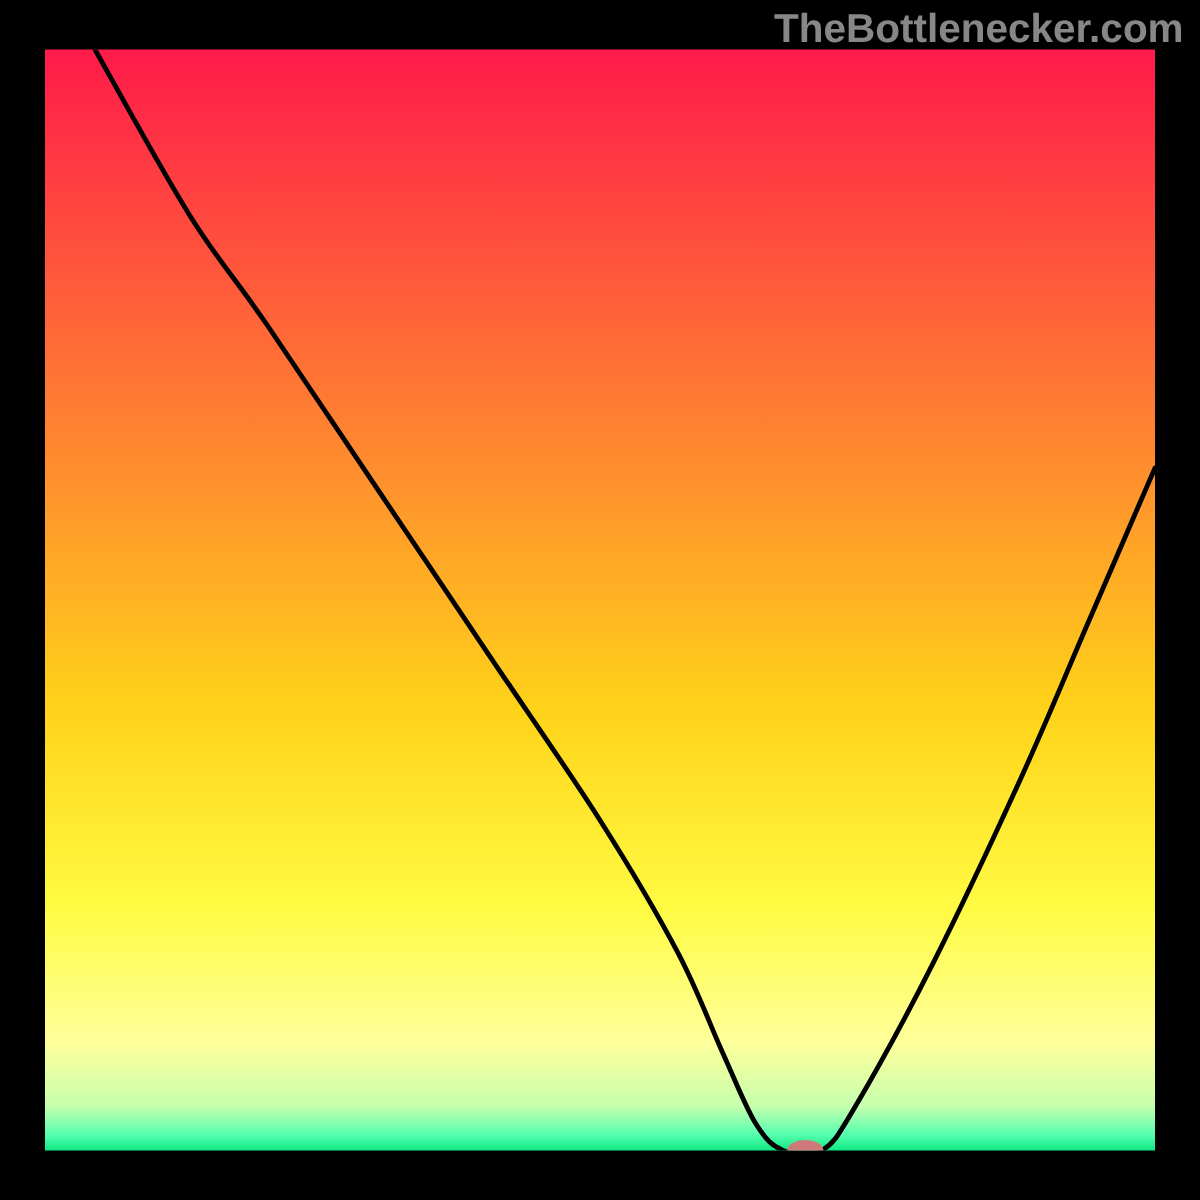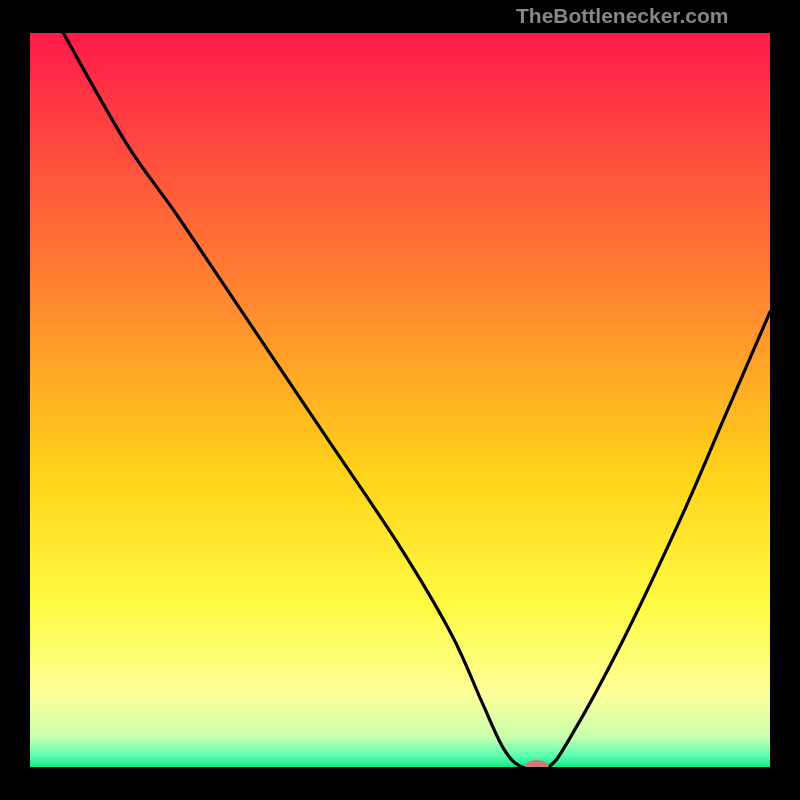--- a/index.html
+++ b/index.html
@@ -56,14 +56,14 @@
     </defs>
 
     <rect id="plot-rect" x="30" y="33" width="740" height="734" fill="url(#bg-grad)"></rect>
 
     <g clip-path="url(#plot-clip)">
       <path id="curve" fill="none" stroke="#000" stroke-width="3.2" stroke-linecap="round" stroke-linejoin="round" d="M 63.3 33 C 73.78333333333333 51.35000000000001 107.08333333333334 112.5166666666667 126.2 143.10000000000002 C 145.31666666666666 173.68333333333337 157.03333333333333 185.91666666666666 178 216.5 C 198.96666666666667 247.08333333333334 227.33333333333334 289.90000000000003 252 326.6 C 276.6666666666667 363.3 301.3333333333333 400.00000000000006 326 436.70000000000005 C 350.6666666666667 473.40000000000003 379.03333333333336 513.77 400 546.8 C 420.96666666666664 579.8299999999999 438.2333333333333 609.1899999999999 451.79999999999995 634.88 C 465.3666666666666 660.57 472.76666666666665 681.9783333333334 481.4 700.94 C 490.0333333333333 719.9016666666668 496.81666666666666 737.64 503.6 748.65 C 510.3833333333334 759.66 514.7 763.9416666666666 522.1 767 C 529.5 770.0583333333334 539.9833333333333 771.8933333333333 548 767 C 556.0166666666667 762.1066666666667 557.8666666666666 758.4366666666666 570.1999999999999 737.64 C 582.5333333333333 716.8433333333334 603.5 678.9200000000001 622 642.22 C 640.5 605.52 663.9333333333334 555.3633333333332 681.2 517.4399999999999 C 698.4666666666667 479.5166666666666 710.8 448.93333333333334 725.5999999999999 414.68 C 740.3999999999999 380.4266666666667 762.6 329.0466666666667 770 311.92"></path>
       <ellipse id="marker" cx="536.9000000000001" cy="767" rx="12" ry="7" fill="#cf7a7a"></ellipse>
     </g>
   </svg>
 
-  <div id="wm" class="watermark" style="left: 516px; top: 4px; font-size: 21px;">TheBottlenecker.com</div>
+  <div id="wm" class="watermark" style="left: 516px; top: 4px; font-size: 27px;">TheBottlenecker.com</div>
 </div>
 
 </body></html>

